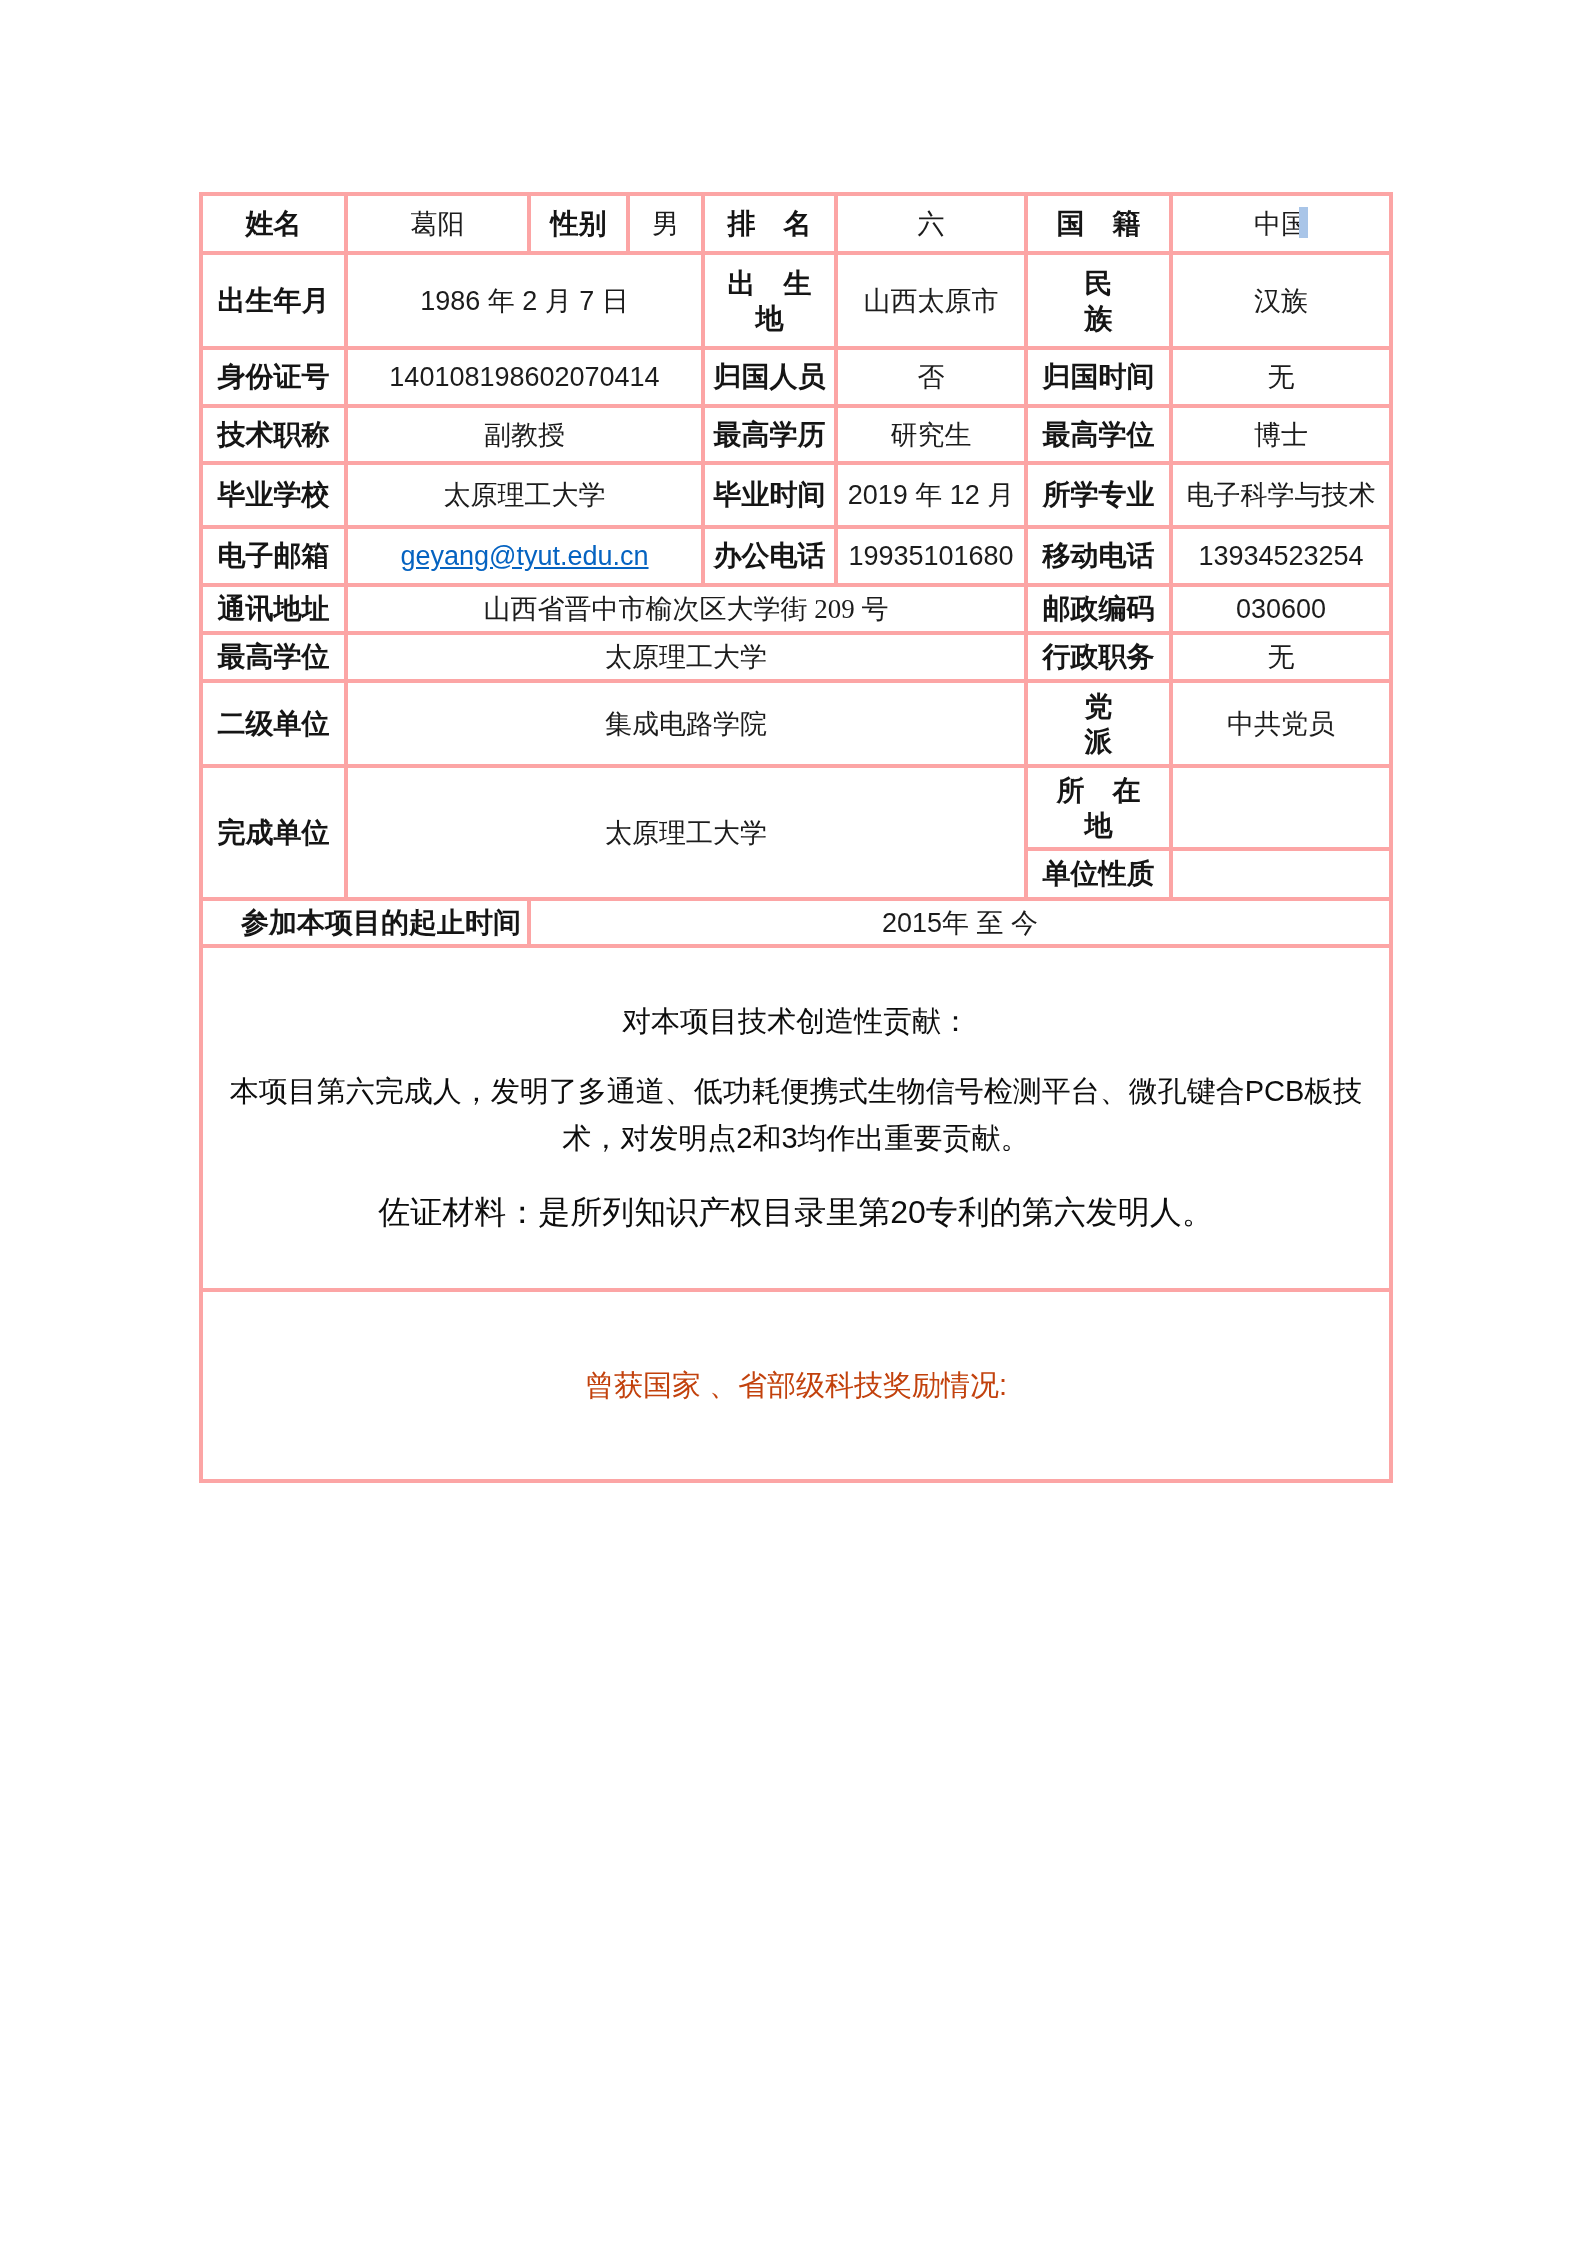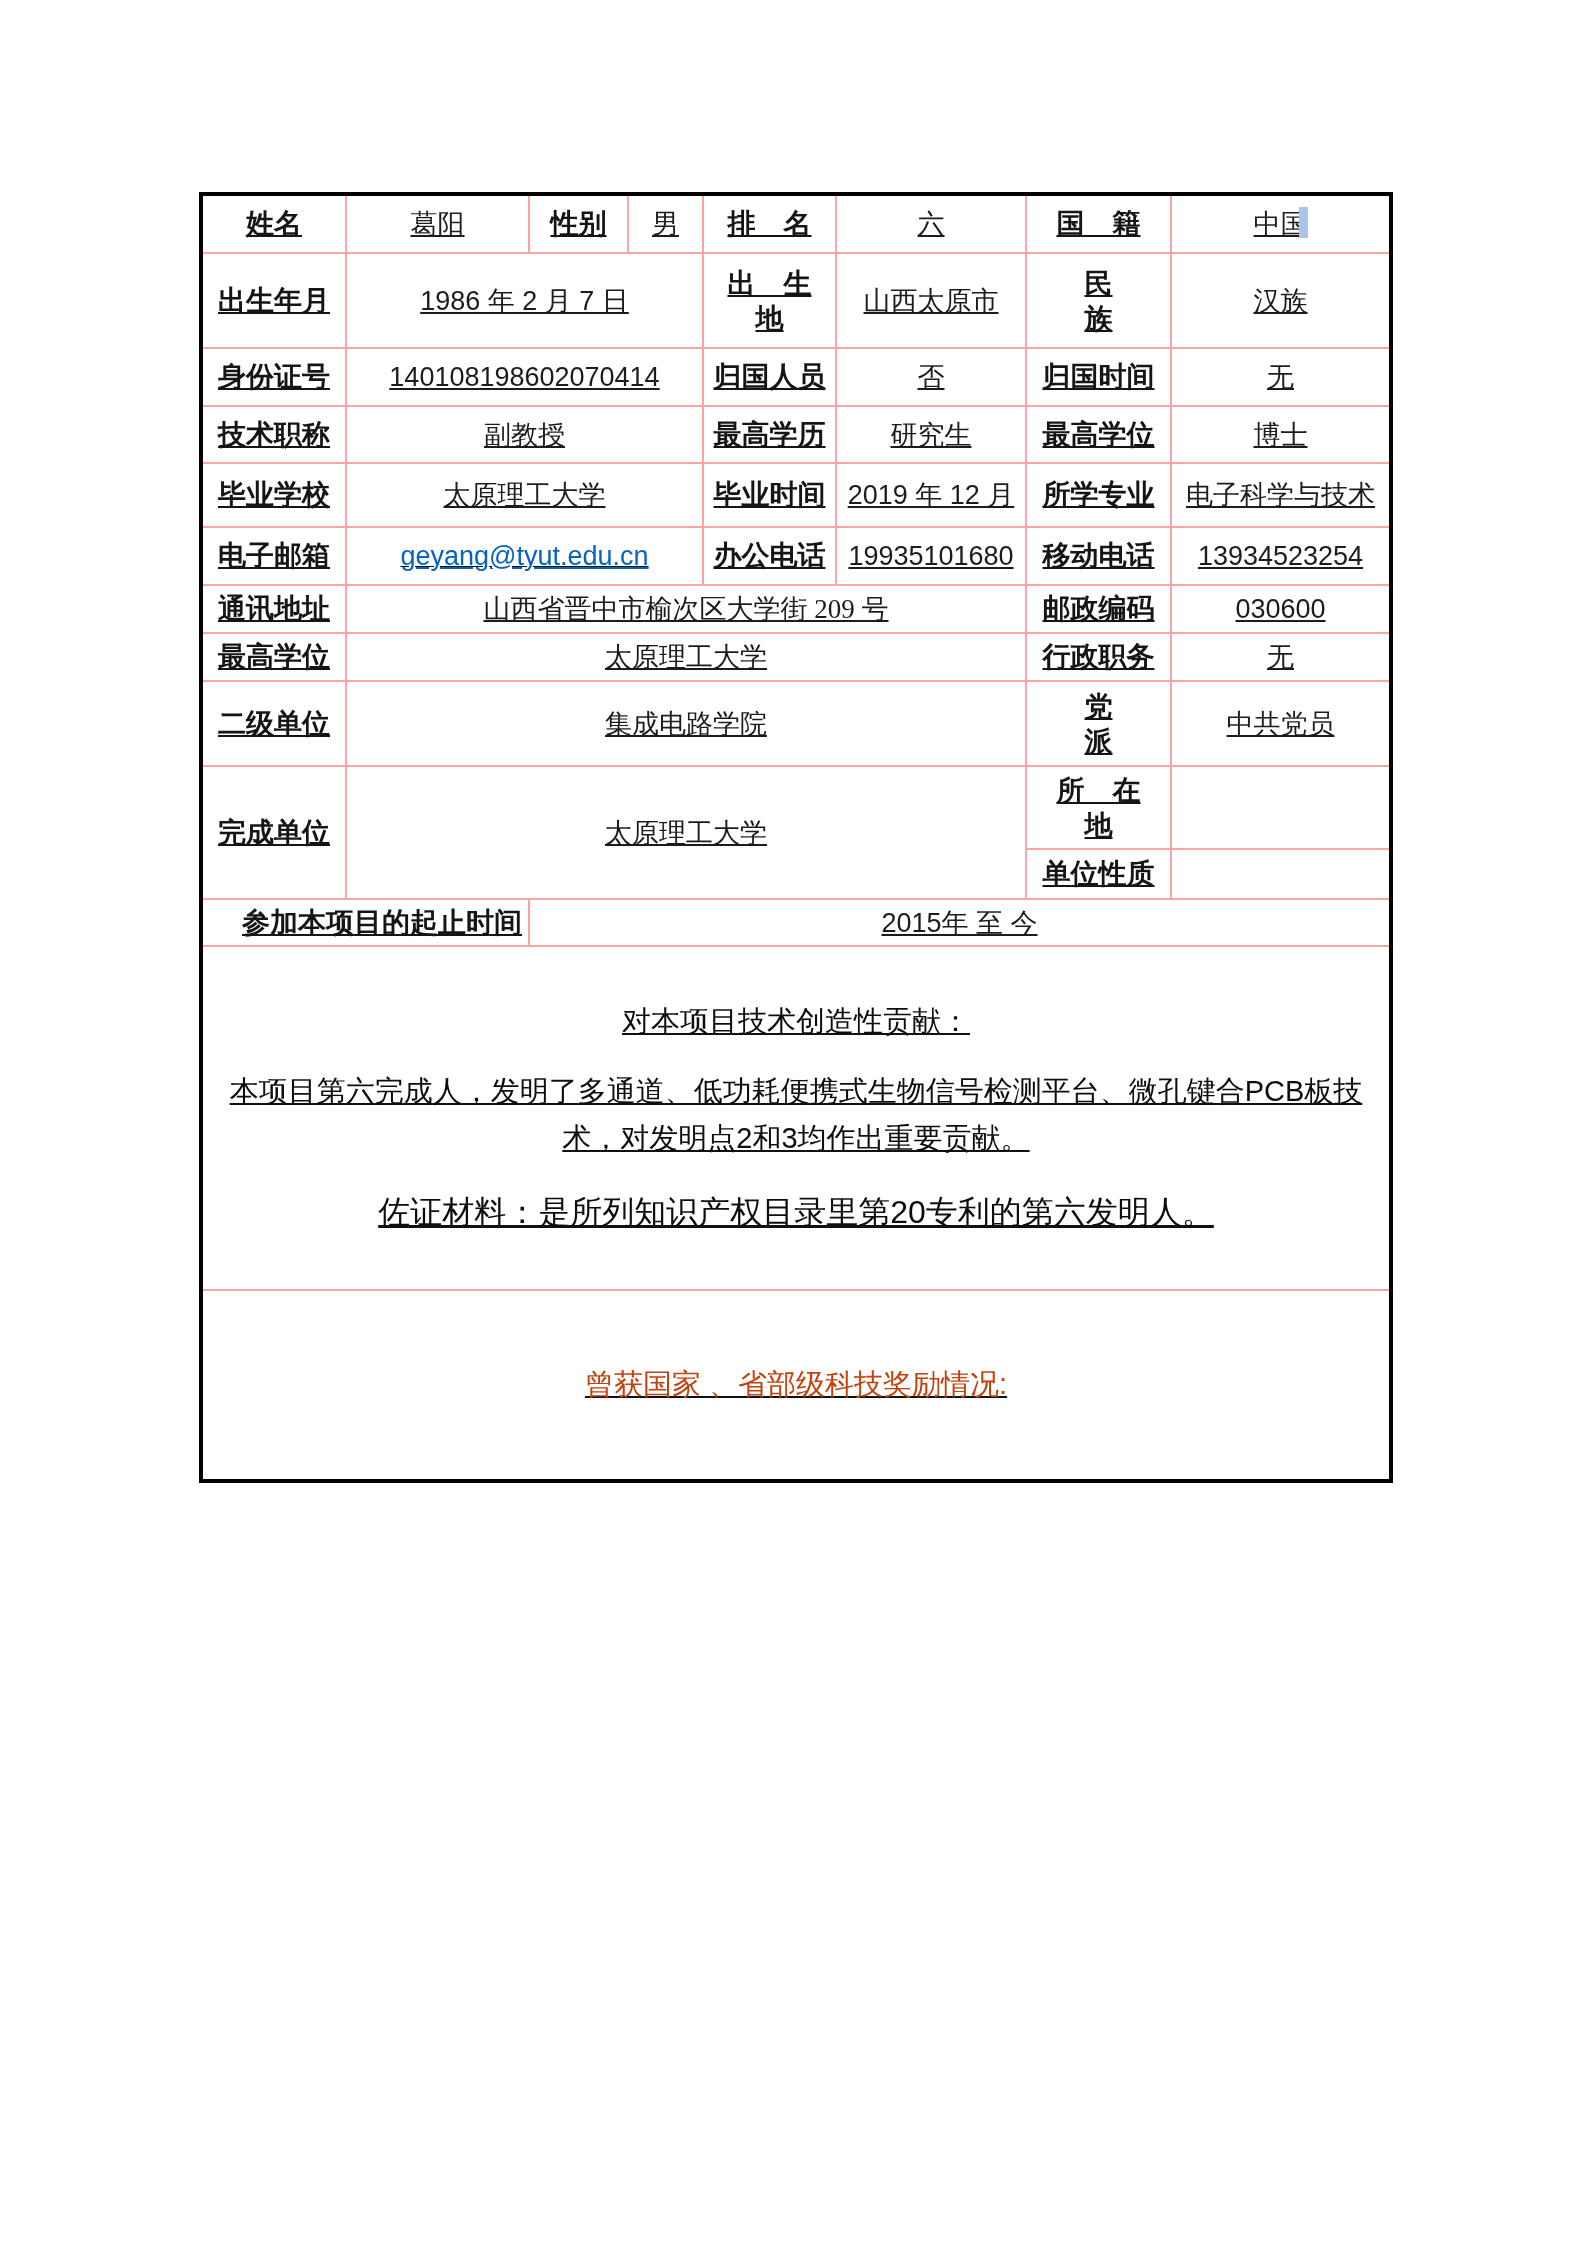--- a/index.html
+++ b/index.html
@@ -4,26 +4,25 @@
 <style>
   html,body{margin:0;padding:0;background:#ffffff;}
   body{width:1587px;height:2245px;position:relative;font-family:"Liberation Sans",sans-serif;color:#111;}
   .page{position:absolute;inset:0;background:#fff;}
   table.form{
     position:absolute;left:199px;top:192px;width:1190px;
     border-collapse:collapse;table-layout:fixed;
     border:4px solid #000;
   }
   table.form td{
-    border:2px solid #fca5a5;
+    border:4px solid #fca5a5;
     padding:2px 6px;
     vertical-align:middle;
     text-align:center;
     overflow:hidden;
-    text-decoration:underline;
   }
   .lbl{font-family:"Liberation Sans",sans-serif;font-weight:bold;font-size:28px;color:#151515;}
   .lbl-left{text-align:left;padding-left:16px;}
   .prewrap{white-space:pre-line;line-height:1.25;}
   .val{font-family:"Liberation Serif",serif;font-size:27px;font-weight:normal;color:#1c1c1c;}
   .num{font-family:"Liberation Sans",sans-serif;font-size:27px;color:#1c1c1c;margin-left:14px;}
   .email a{color:#0563C1;text-decoration:underline;font-family:"Liberation Sans",sans-serif;font-size:27px;}
   .bottomalign{vertical-align:bottom;padding-bottom:12px;}
   .freecell{text-align:left;vertical-align:top;padding:18px 20px;}
   .para-head{font-size:29px;color:#0d0d0d;line-height:1.5;}

